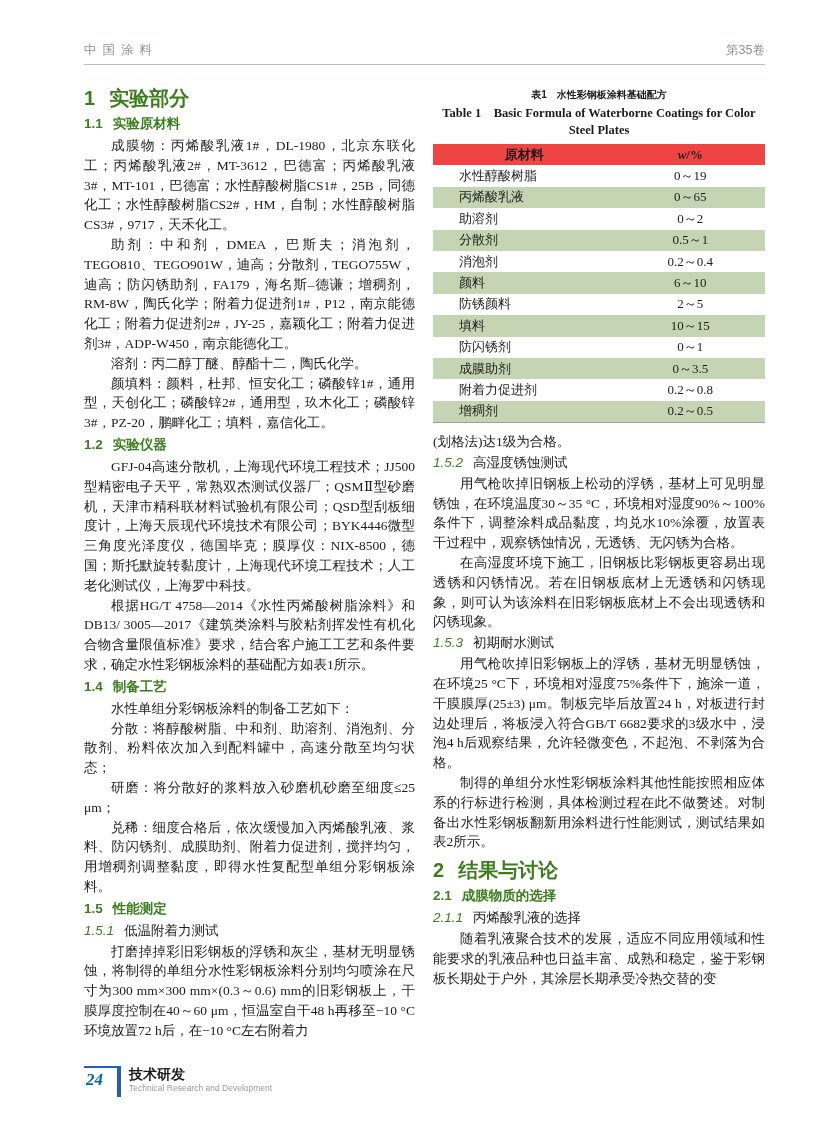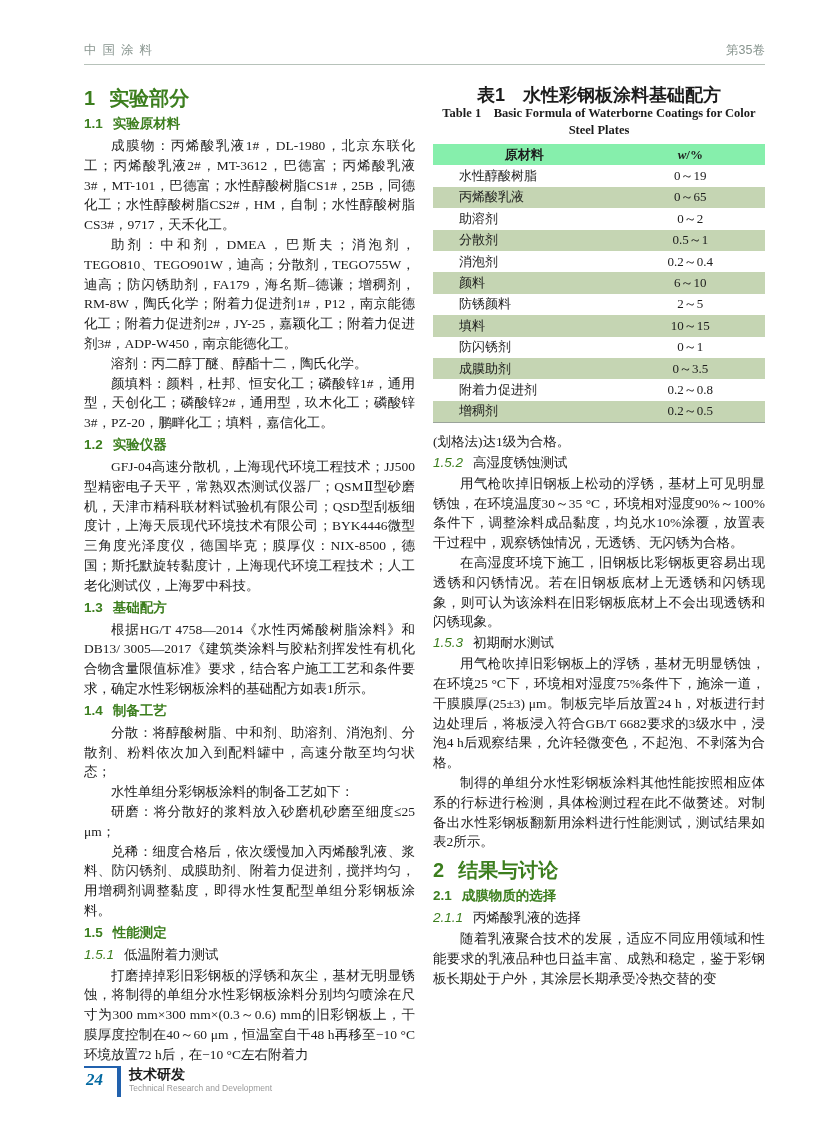--- a/index.html
+++ b/index.html
@@ -38,28 +38,28 @@
   .h3 .hnum { color: #3c7e1e; margin-right: 10px; font-style: italic; }
   .mt { margin-top: 7px; }
   
   .para {
     font-size: 13.5px; line-height: 19.8px;
     text-align: justify; text-indent: 2em;
     margin: 0;
   }
   .noindent { text-indent: 0; }
   
-  .tbl-cap-zh { text-align: center; font-weight: bold; font-size: 18px; line-height: 18px;
+  .tbl-cap-zh { text-align: center; font-weight: bold; font-size: 10px; line-height: 18px;
                 font-family: "Liberation Sans", "DejaVu Sans", sans-serif; margin-top: 2px; }
   .tbl-cap-en { text-align: center; font-weight: bold; font-size: 12.5px; line-height: 17px;
                 margin: 1px 0 5px; }
   table.formula { width: 100%; border-collapse: collapse; font-size: 13px;
                   border-bottom: 1px solid #9aa39a; margin-bottom: 9px; }
   table.formula th, table.formula td { padding: 0; height: 21.4px; font-weight: normal; }
-  table.formula thead tr { background: #86efac; padding-left: 36px; }
+  table.formula thead tr { background: #ef4444; padding-left: 36px; }
   table.formula th { font-weight: bold; text-align: center; }
   table.formula col.c1 { width: 55%; }
   table.formula tbody td:first-child { padding-left: 26px; text-align: left; }
   table.formula tbody td:last-child { text-align: center; }
   table.formula tbody tr:nth-child(even) { background: #c5d5b3; }
   .ital { font-style: italic; }
   
   .footer { position: absolute; left: 84px; top: 1066px; display: flex; align-items: flex-start; }
   .pagenum-box {
     border-top: 2px solid #2161ad;
@@ -90,29 +90,26 @@
       <span class="hnum">1.1</span><span>实验原材料</span>
     </div>
     <p class="para">成膜物：丙烯酸乳液1#，DL-1980，北京东联化工；丙烯酸乳液2#，MT-3612，巴德富；丙烯酸乳液3#，MT-101，巴德富；水性醇酸树脂CS1#，25B，同德化工；水性醇酸树脂CS2#，HM，自制；水性醇酸树脂CS3#，9717，天禾化工。</p>
     <p class="para">助剂：中和剂，DMEA，巴斯夫；消泡剂，TEGO810、TEGO901W，迪高；分散剂，TEGO755W，迪高；防闪锈助剂，FA179，海名斯–德谦；增稠剂，RM-8W，陶氏化学；附着力促进剂1#，P12，南京能德化工；附着力促进剂2#，JY-25，嘉颖化工；附着力促进剂3#，ADP-W450，南京能德化工。</p>
     <p class="para">溶剂：丙二醇丁醚、醇酯十二，陶氏化学。</p>
     <p class="para">颜填料：颜料，杜邦、恒安化工；磷酸锌1#，通用型，天创化工；磷酸锌2#，通用型，玖木化工；磷酸锌3#，PZ-20，鹏畔化工；填料，嘉信化工。</p>
     <div class="h2">
       <span class="hnum">1.2</span><span>实验仪器</span>
     </div>
     <p class="para">GFJ-04高速分散机，上海现代环境工程技术；JJ500型精密电子天平，常熟双杰测试仪器厂；QSMⅡ型砂磨机，天津市精科联材料试验机有限公司；QSD型刮板细度计，上海天辰现代环境技术有限公司；BYK4446微型三角度光泽度仪，德国毕克；膜厚仪：NIX-8500，德国；斯托默旋转黏度计，上海现代环境工程技术；人工老化测试仪，上海罗中科技。</p>
-    <div class="h2">
-      <span class="hnum">1.3</span><span>基础配方</span>
-    </div>
     <p class="para">根据HG/T 4758—2014《水性丙烯酸树脂涂料》和DB13/ 3005—2017《建筑类涂料与胶粘剂挥发性有机化合物含量限值标准》要求，结合客户施工工艺和条件要求，确定水性彩钢板涂料的基础配方如表1所示。</p>
     <div class="h2">
       <span class="hnum">1.4</span><span>制备工艺</span>
     </div>
+    <p class="para">水性单组分彩钢板涂料的制备工艺如下：</p>
     <p class="para">分散：将醇酸树脂、中和剂、助溶剂、消泡剂、分散剂、粉料依次加入到配料罐中，高速分散至均匀状态；</p>
-    <p class="para">水性单组分彩钢板涂料的制备工艺如下：</p>
     <p class="para">研磨：将分散好的浆料放入砂磨机砂磨至细度≤25 μm；</p>
     <p class="para">兑稀：细度合格后，依次缓慢加入丙烯酸乳液、浆料、防闪锈剂、成膜助剂、附着力促进剂，搅拌均匀，用增稠剂调整黏度，即得水性复配型单组分彩钢板涂料。</p>
     <div class="h2">
       <span class="hnum">1.5</span><span>性能测定</span>
     </div>
     <div class="h3">
       <span class="hnum">1.5.1</span><span>低温附着力测试</span>
     </div>
     <p class="para">打磨掉掉彩旧彩钢板的浮锈和灰尘，基材无明显锈蚀，将制得的单组分水性彩钢板涂料分别均匀喷涂在尺寸为300 mm×300 mm×(0.3～0.6) mm的旧彩钢板上，干膜厚度控制在40～60 μm，恒温室自干48 h再移至−10 °C环境放置72 h后，在−10 °C左右附着力</p>
   </div>

